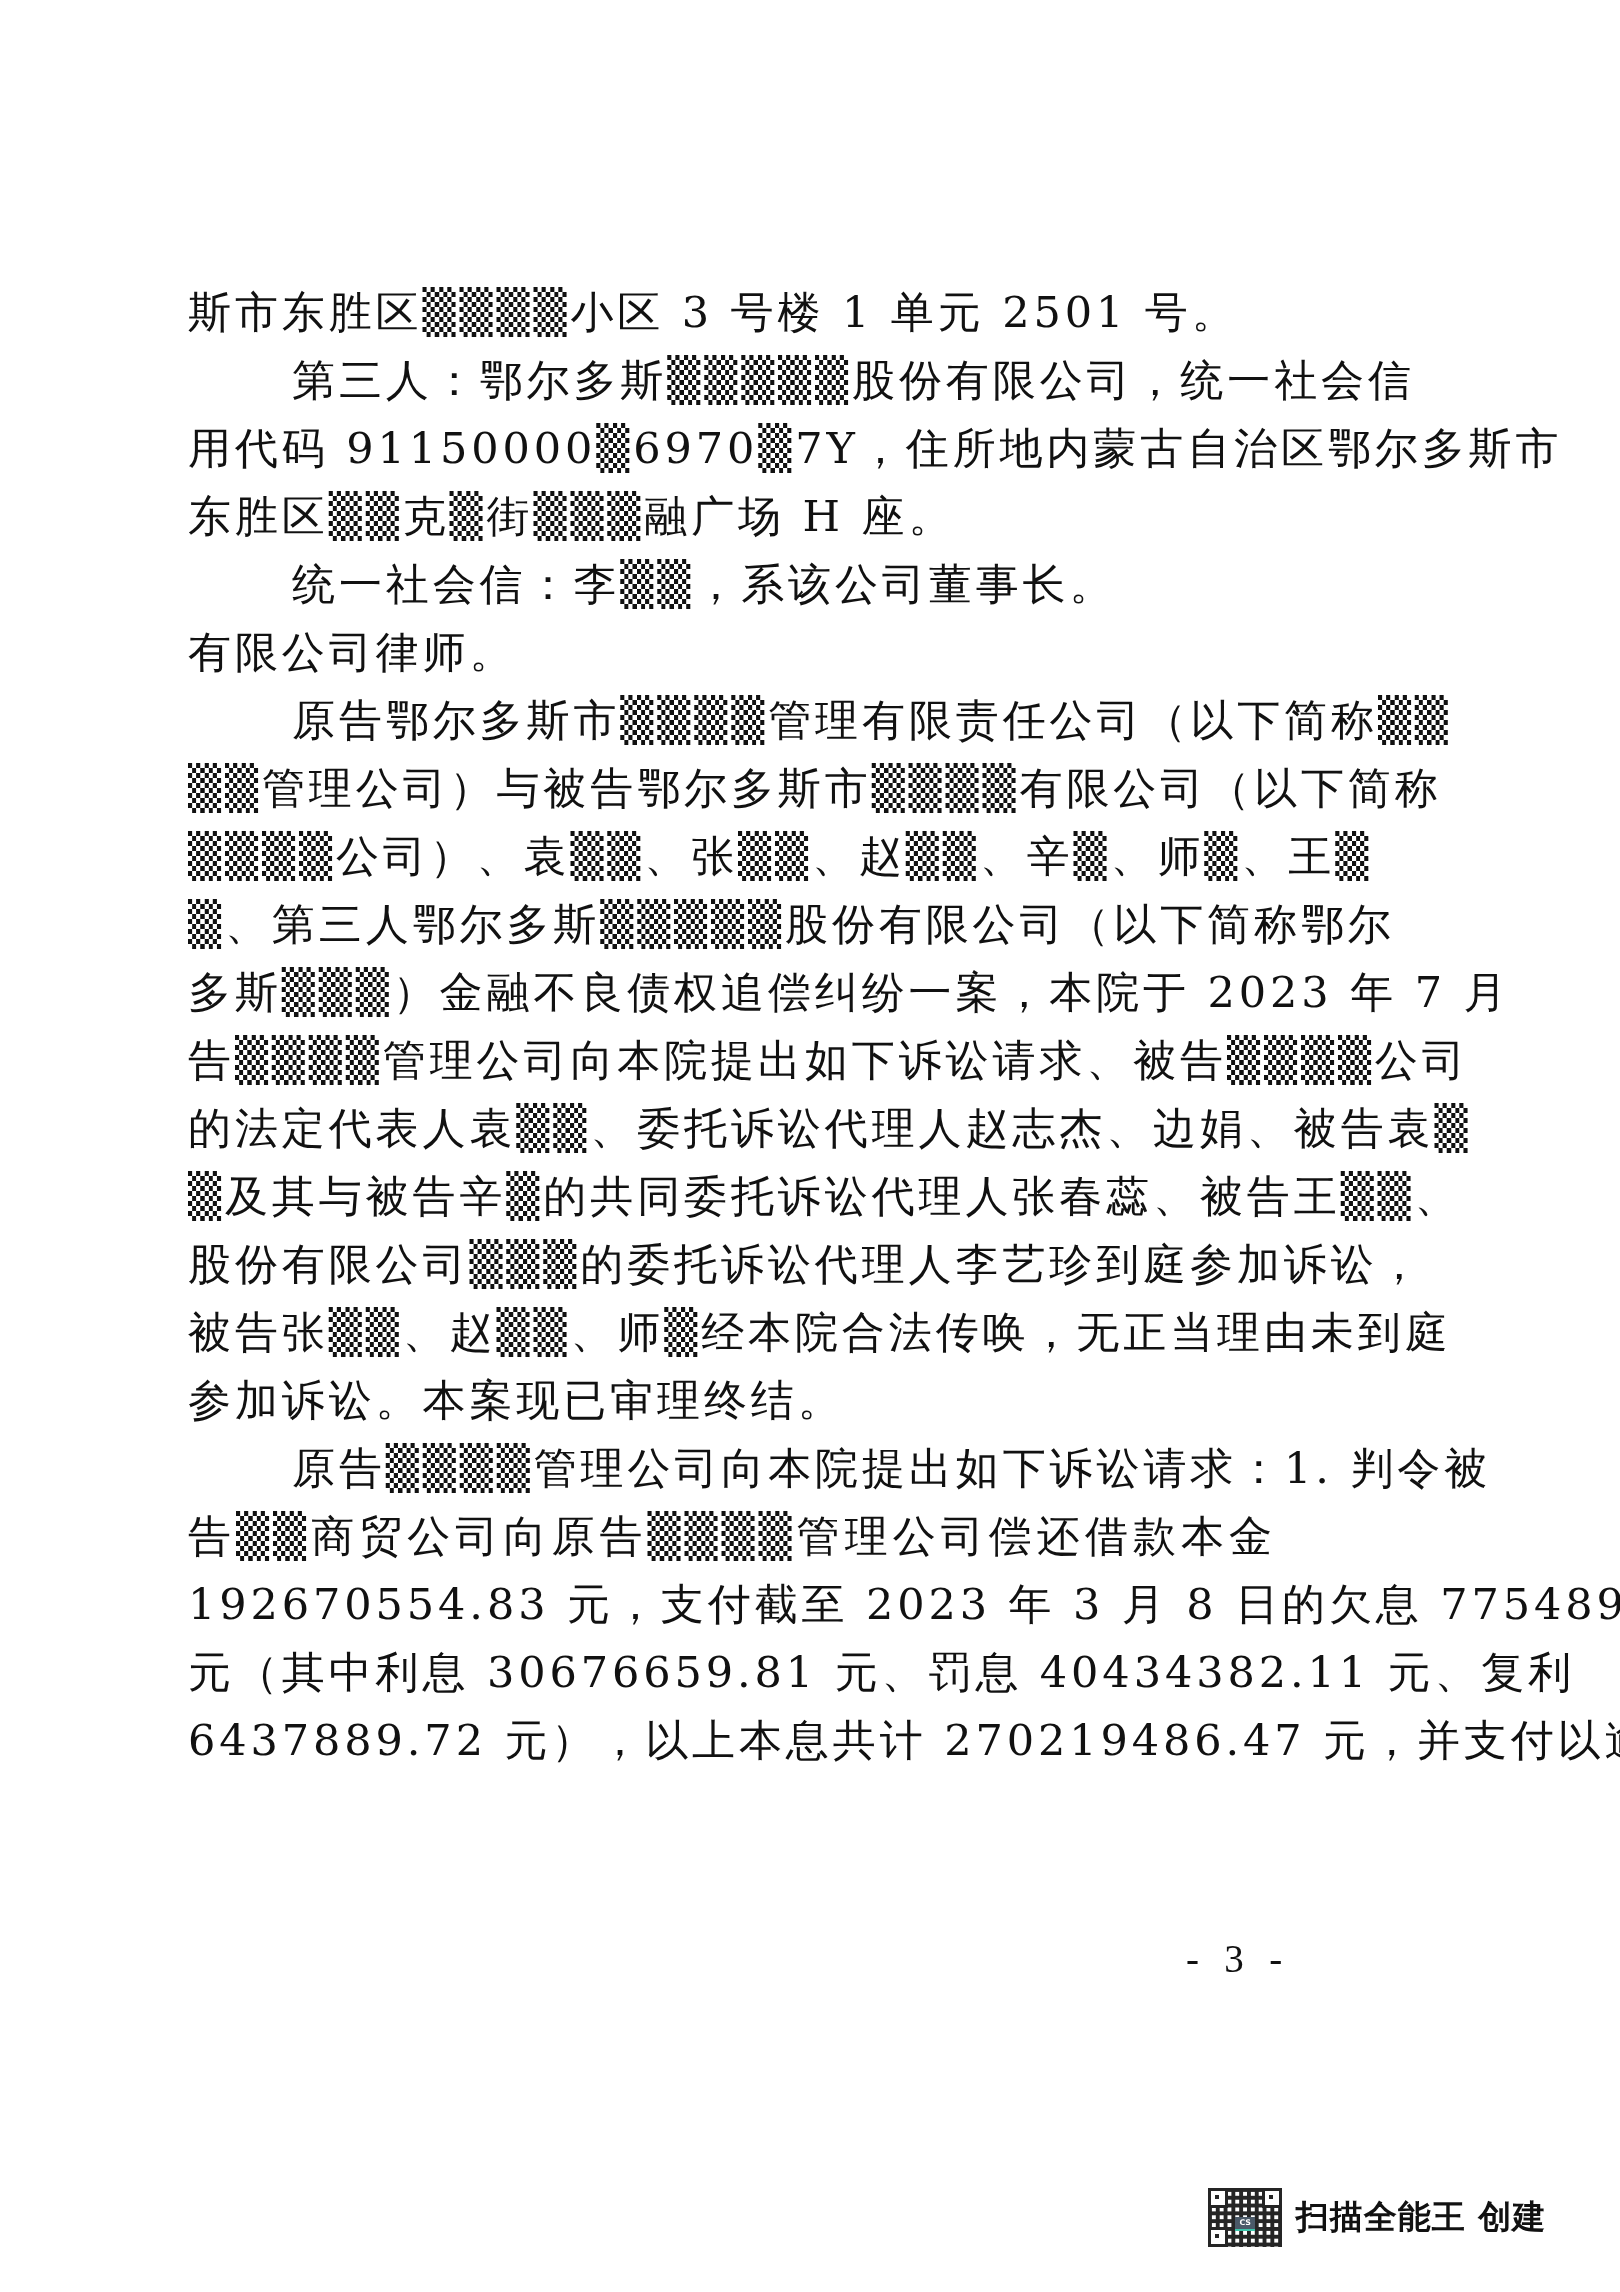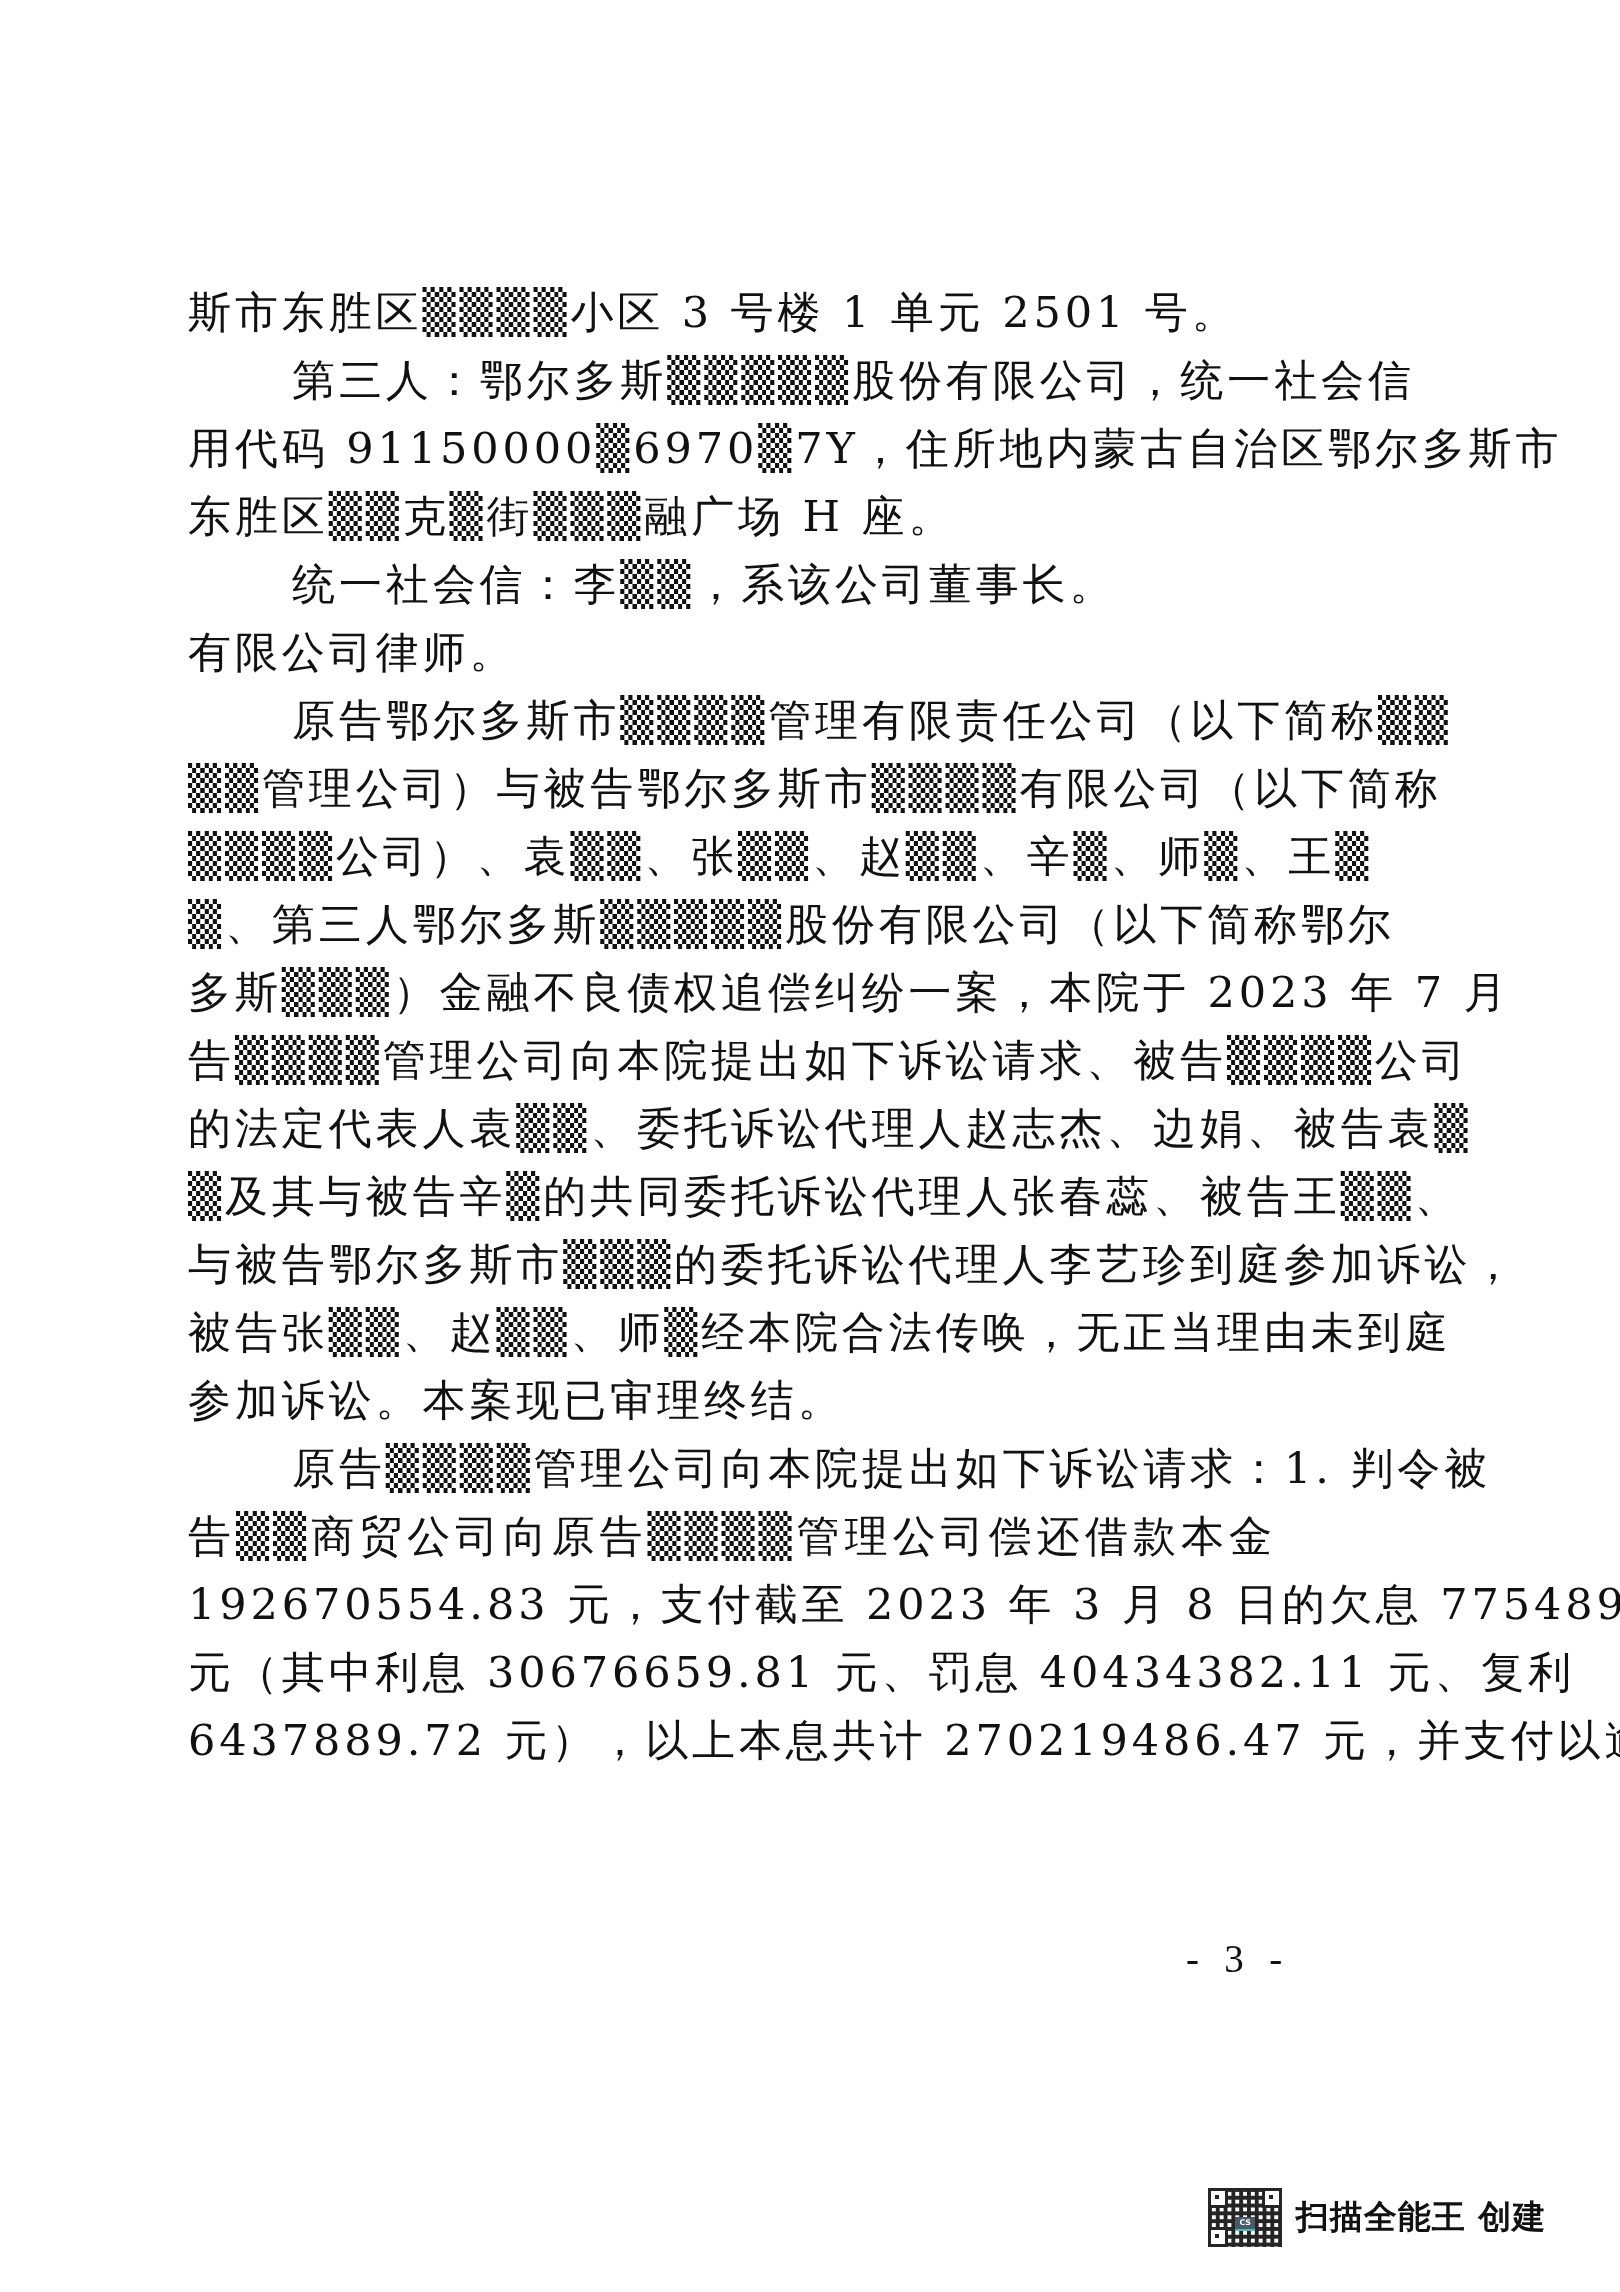--- a/index.html
+++ b/index.html
@@ -39,21 +39,21 @@
       <div class="line indent last">统一社会信：李▒▒，系该公司董事长。</div>
       <div class="line last">有限公司律师。</div>
       <div class="line indent">原告鄂尔多斯市▒▒▒▒管理有限责任公司（以下简称▒▒</div>
       <div class="line">▒▒管理公司）与被告鄂尔多斯市▒▒▒▒有限公司（以下简称</div>
       <div class="line">▒▒▒▒公司）、袁▒▒、张▒▒、赵▒▒、辛▒、师▒、王▒</div>
       <div class="line">▒、第三人鄂尔多斯▒▒▒▒▒股份有限公司（以下简称鄂尔</div>
       <div class="line">多斯▒▒▒）金融不良债权追偿纠纷一案，本院于 2023 年 7 月</div>
       <div class="line">告▒▒▒▒管理公司向本院提出如下诉讼请求、被告▒▒▒▒公司</div>
       <div class="line">的法定代表人袁▒▒、委托诉讼代理人赵志杰、边娟、被告袁▒</div>
       <div class="line">▒及其与被告辛▒的共同委托诉讼代理人张春蕊、被告王▒▒、</div>
-      <div class="line">与被告鄂尔多斯市▒▒▒的委托诉讼代理人李艺珍到庭参加诉讼，</div>
+      <div class="line">股份有限公司▒▒▒的委托诉讼代理人李艺珍到庭参加诉讼，</div>
       <div class="line">被告张▒▒、赵▒▒、师▒经本院合法传唤，无正当理由未到庭</div>
       <div class="line last">参加诉讼。本案现已审理终结。</div>
       <div class="line indent">原告▒▒▒▒管理公司向本院提出如下诉讼请求：1. 判令被</div>
       <div class="line">告▒▒商贸公司向原告▒▒▒▒管理公司偿还借款本金</div>
       <div class="line">192670554.83 元，支付截至 2023 年 3 月 8 日的欠息 77548931.64</div>
       <div class="line">元（其中利息 30676659.81 元、罚息 40434382.11 元、复利</div>
       <div class="line">6437889.72 元），以上本息共计 270219486.47 元，并支付以逾</div>
     </div>
 
   <div class="page-num">- 3 -</div>

